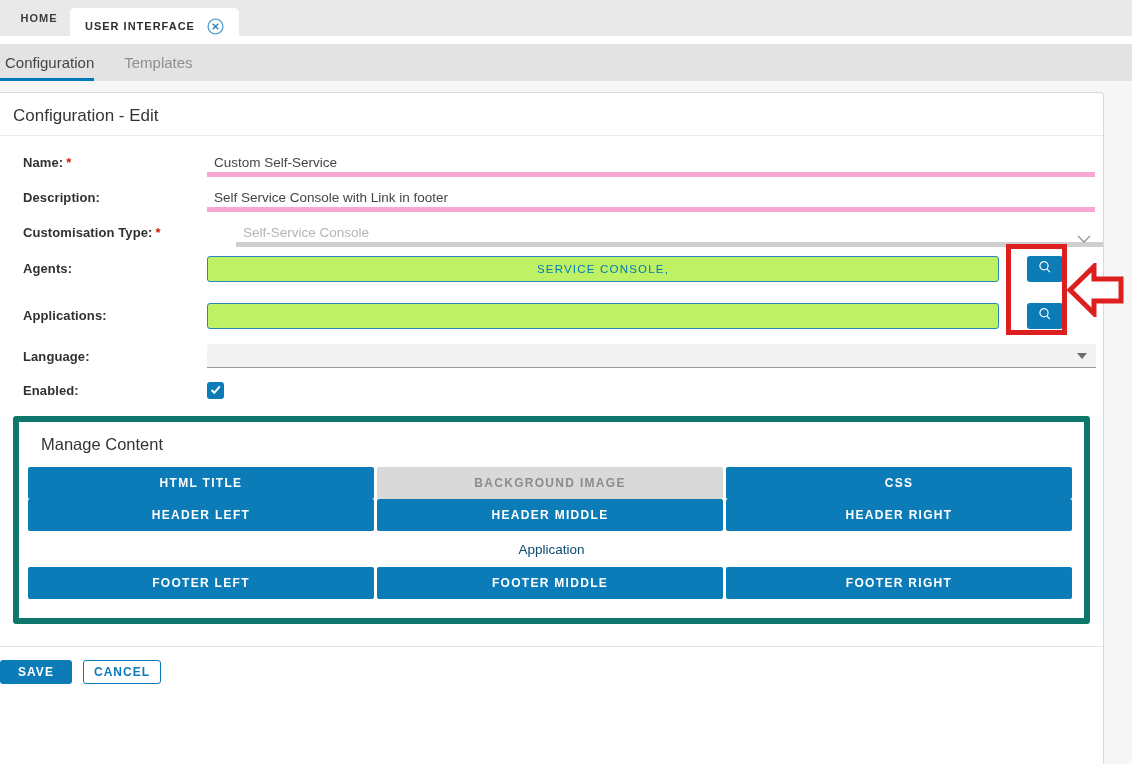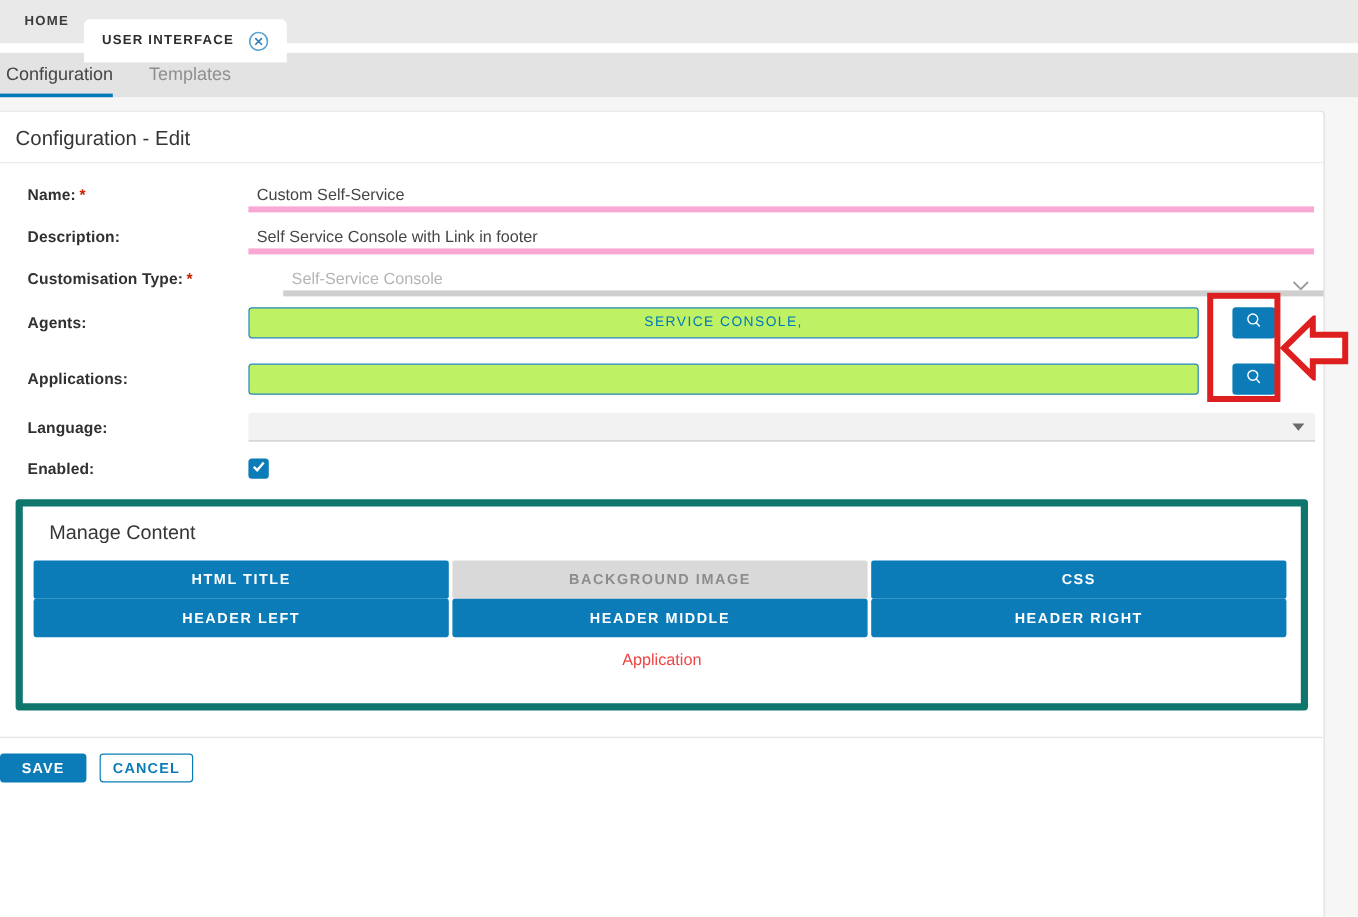--- a/index.html
+++ b/index.html
@@ -11,21 +11,21 @@
 
   
   .top-tabbar { position:relative; height:36px; background:#e9e9e9; }
   .tab-home {
     position:absolute; left:8px; top:0; height:36px; width:62px;
     display:flex; align-items:center; justify-content:center;
     font-size:11px; font-weight:700; letter-spacing:1px; color:#3c3c3c;
     cursor:pointer;
   }
   .tab-active {
-    position:absolute; left:70px; top:16px; height:36px;
+    position:absolute; left:70px; top:8px; height:36px;
     background:#ffffff; border-radius:5px 5px 0 0;
     display:flex; align-items:center; gap:12px; padding:0 15px;
     font-size:11px; font-weight:700; letter-spacing:1px; color:#2e2e2e;
   }
   .close-icon { display:flex; align-items:center; cursor:pointer; }
 
   .white-strip { height:8px; background:#ffffff; }
 
   
   .subnav { height:37px; background:#e3e3e3; display:flex; align-items:stretch; }
@@ -112,21 +112,21 @@
   .btn-grid.r3 { margin-top:0; }
   .mc-btn {
     height:32px; border:none; border-radius:2px; background:#0b7cb8;
     color:#fff; font-size:12px; font-weight:700; letter-spacing:1.3px;
     display:flex; align-items:center; justify-content:center; cursor:pointer;
     font-family:inherit;
   }
   .mc-btn.disabled { background:#d9d9d9; color:#8c8c8c; cursor:default; }
   .mc-middle {
     height:36px; display:flex; align-items:center; justify-content:center;
-    font-size:13.5px; color:#ef4444;
+    font-size:13.5px; color:#0c4a6e;
   }
 
   
   .actions {
     margin-top:22px; border-top:1px solid #e4e4e4;
     display:flex; justify-content:flex-start; align-items:center;
     gap:11px; padding:13px 17px 0 0;
   }
   .btn-save {
     width:72px; height:24px; background:#0b7cb8; border:none; border-radius:3px;
@@ -273,20 +273,25 @@
     </div>
 
     <div class="btn-grid r2">
       <button class="mc-btn">HEADER LEFT</button>
       <button class="mc-btn">HEADER MIDDLE</button>
       <button class="mc-btn">HEADER RIGHT</button>
     </div>
 
     <div class="mc-middle">Application</div>
 
+    <div class="btn-grid r3">
+      <button class="mc-btn">FOOTER LEFT</button>
+      <button class="mc-btn">FOOTER MIDDLE</button>
+      <button class="mc-btn">FOOTER RIGHT</button>
+    </div>
   </div>
 
   <div class="actions">
     <button class="btn-save">SAVE</button>
     <button class="btn-cancel">CANCEL</button>
   </div>
 </div>
 
 <div class="annot-rect"></div>
 <div class="annot-arrow">

